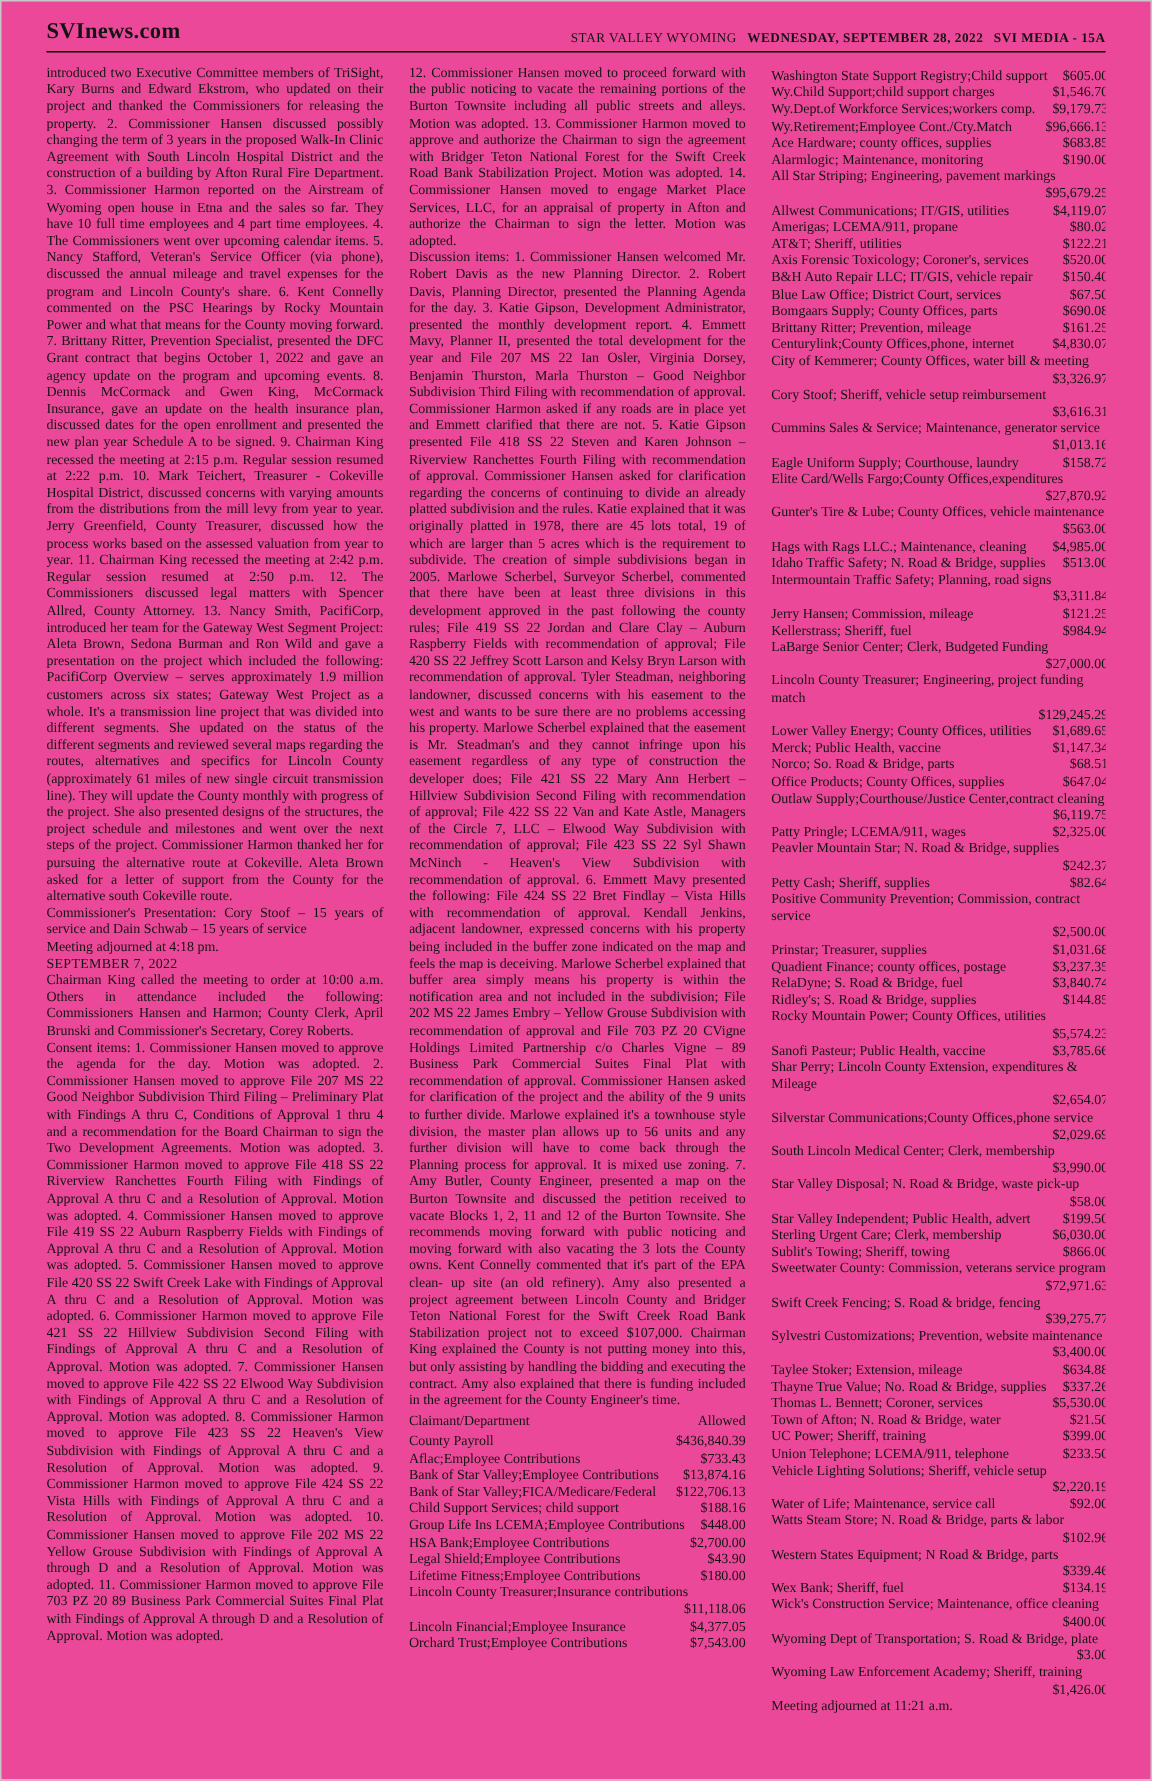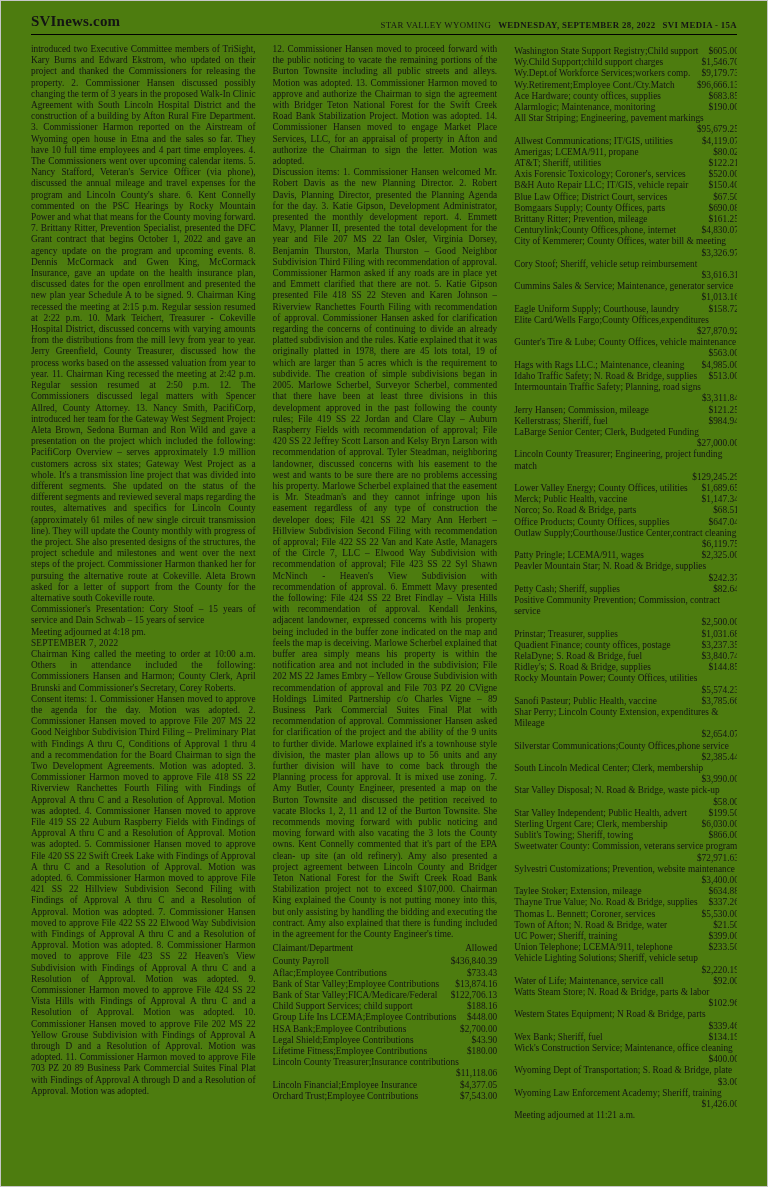--- a/index.html
+++ b/index.html
@@ -1,18 +1,18 @@
 <!DOCTYPE html>
 <html><head>
 <meta charset="utf-8">
 <style>
   * { margin: 0; padding: 0; box-sizing: border-box; }
   html, body { background: #e9e9e9; }
   .page {
-    width: 768px; height: 1187px; margin: 0 auto; background: #4d7c0f;
+    width: 768px; height: 1187px; margin: 0 auto; background: #ec4899;
     border: 1px solid #c7c7c7; overflow: hidden;
     padding: 12px 30px 16px 30px;
     font-family: "Liberation Serif", "DejaVu Serif", serif;
     color: #141414;
   }
   .masthead {
     display: flex; justify-content: space-between; align-items: flex-end;
     padding-bottom: 4px; border-bottom: 1.6px solid #000;
   }
   .masthead .site { font-size: 15px; font-weight: bold; letter-spacing: .2px; }
@@ -295,21 +295,21 @@
           <div class="claim">
           <span class="name">Sanofi Pasteur; Public Health, vaccine</span>
           <span class="amt">$3,785.66</span>
         </div>
           <div class="claim">
           <span class="name">Shar Perry; Lincoln County Extension, expenditures &amp; Mileage</span>
           <span class="amt">$2,654.07</span>
         </div>
           <div class="claim">
           <span class="name">Silverstar Communications;County Offices,phone service</span>
-          <span class="amt">$2,385.44</span>
+          <span class="amt">$2,029.69</span>
         </div>
           <div class="claim">
           <span class="name">South Lincoln Medical Center; Clerk, membership</span>
           <span class="amt">$3,990.00</span>
         </div>
           <div class="claim">
           <span class="name">Star Valley Disposal; N. Road &amp; Bridge, waste pick-up</span>
           <span class="amt">$58.00</span>
         </div>
           <div class="claim">
@@ -322,20 +322,24 @@
         </div>
           <div class="claim">
           <span class="name">Sublit's Towing; Sheriff, towing</span>
           <span class="amt">$866.00</span>
         </div>
           <div class="claim">
           <span class="name">Sweetwater County: Commission, veterans service program</span>
           <span class="amt">$72,971.63</span>
         </div>
           <div class="claim">
+          <span class="name">Swift Creek Fencing; S. Road &amp; bridge, fencing</span>
+          <span class="amt">$39,275.77</span>
+        </div>
+          <div class="claim">
           <span class="name">Sylvestri Customizations; Prevention, website maintenance</span>
           <span class="amt">$3,400.00</span>
         </div>
           <div class="claim">
           <span class="name">Taylee Stoker; Extension, mileage</span>
           <span class="amt">$634.88</span>
         </div>
           <div class="claim">
           <span class="name">Thayne True Value; No. Road &amp; Bridge, supplies</span>
           <span class="amt">$337.26</span>

